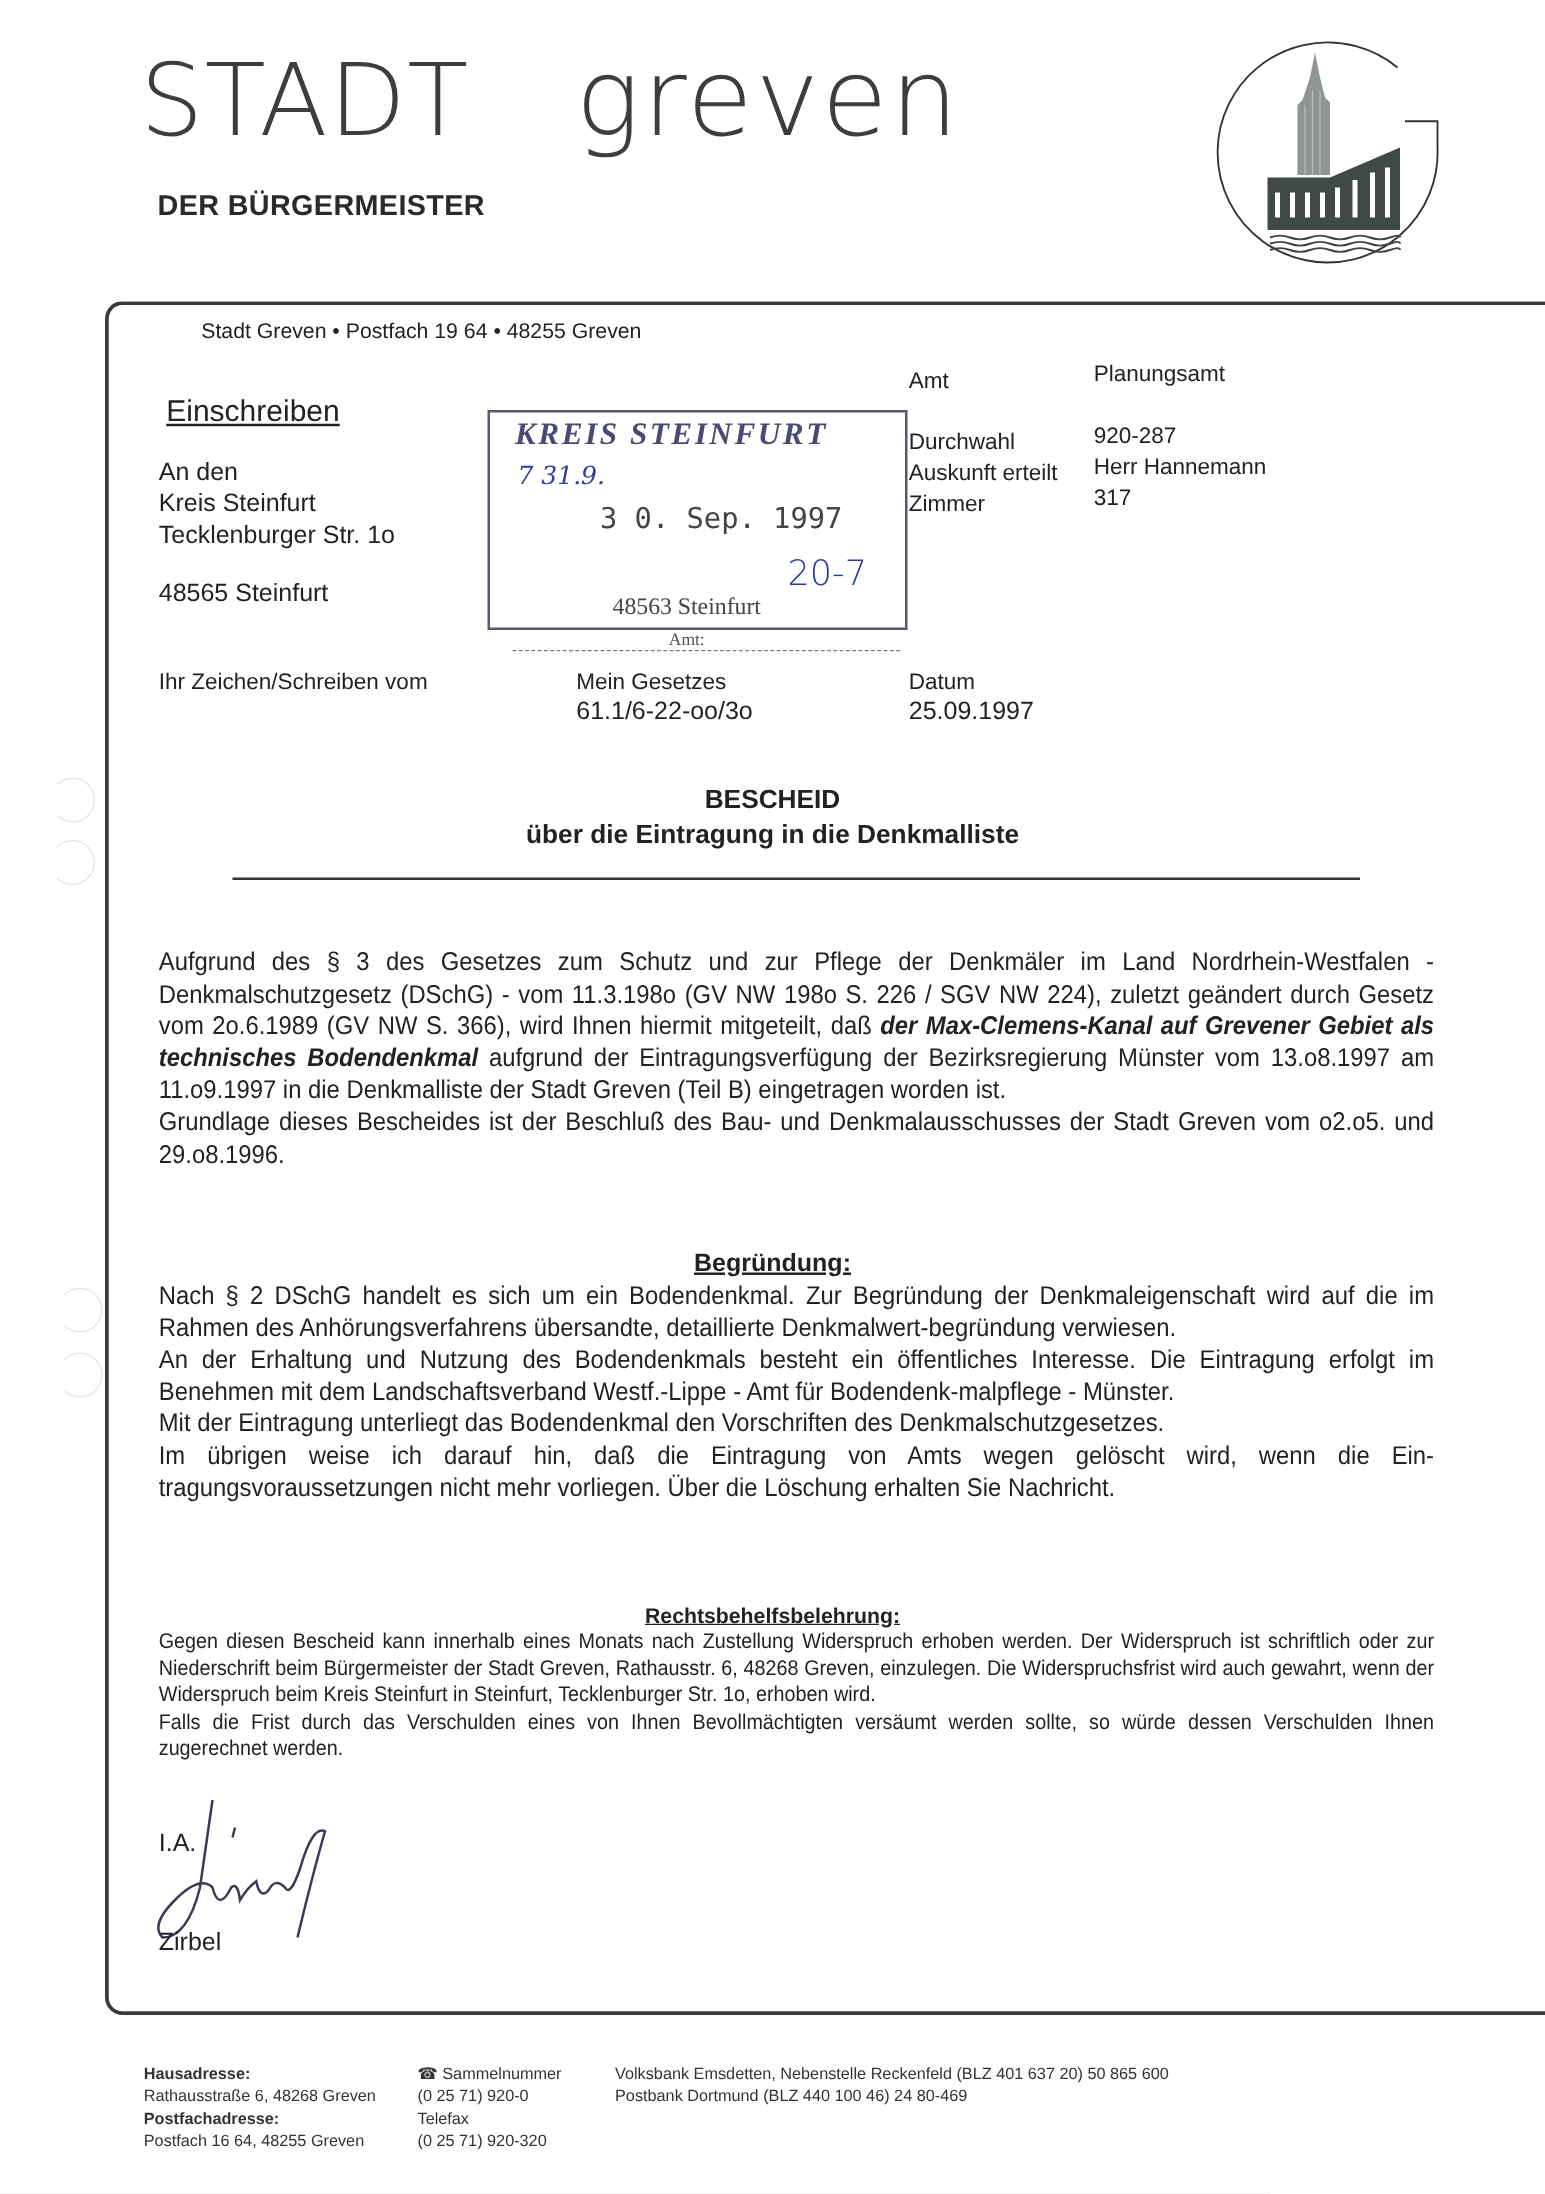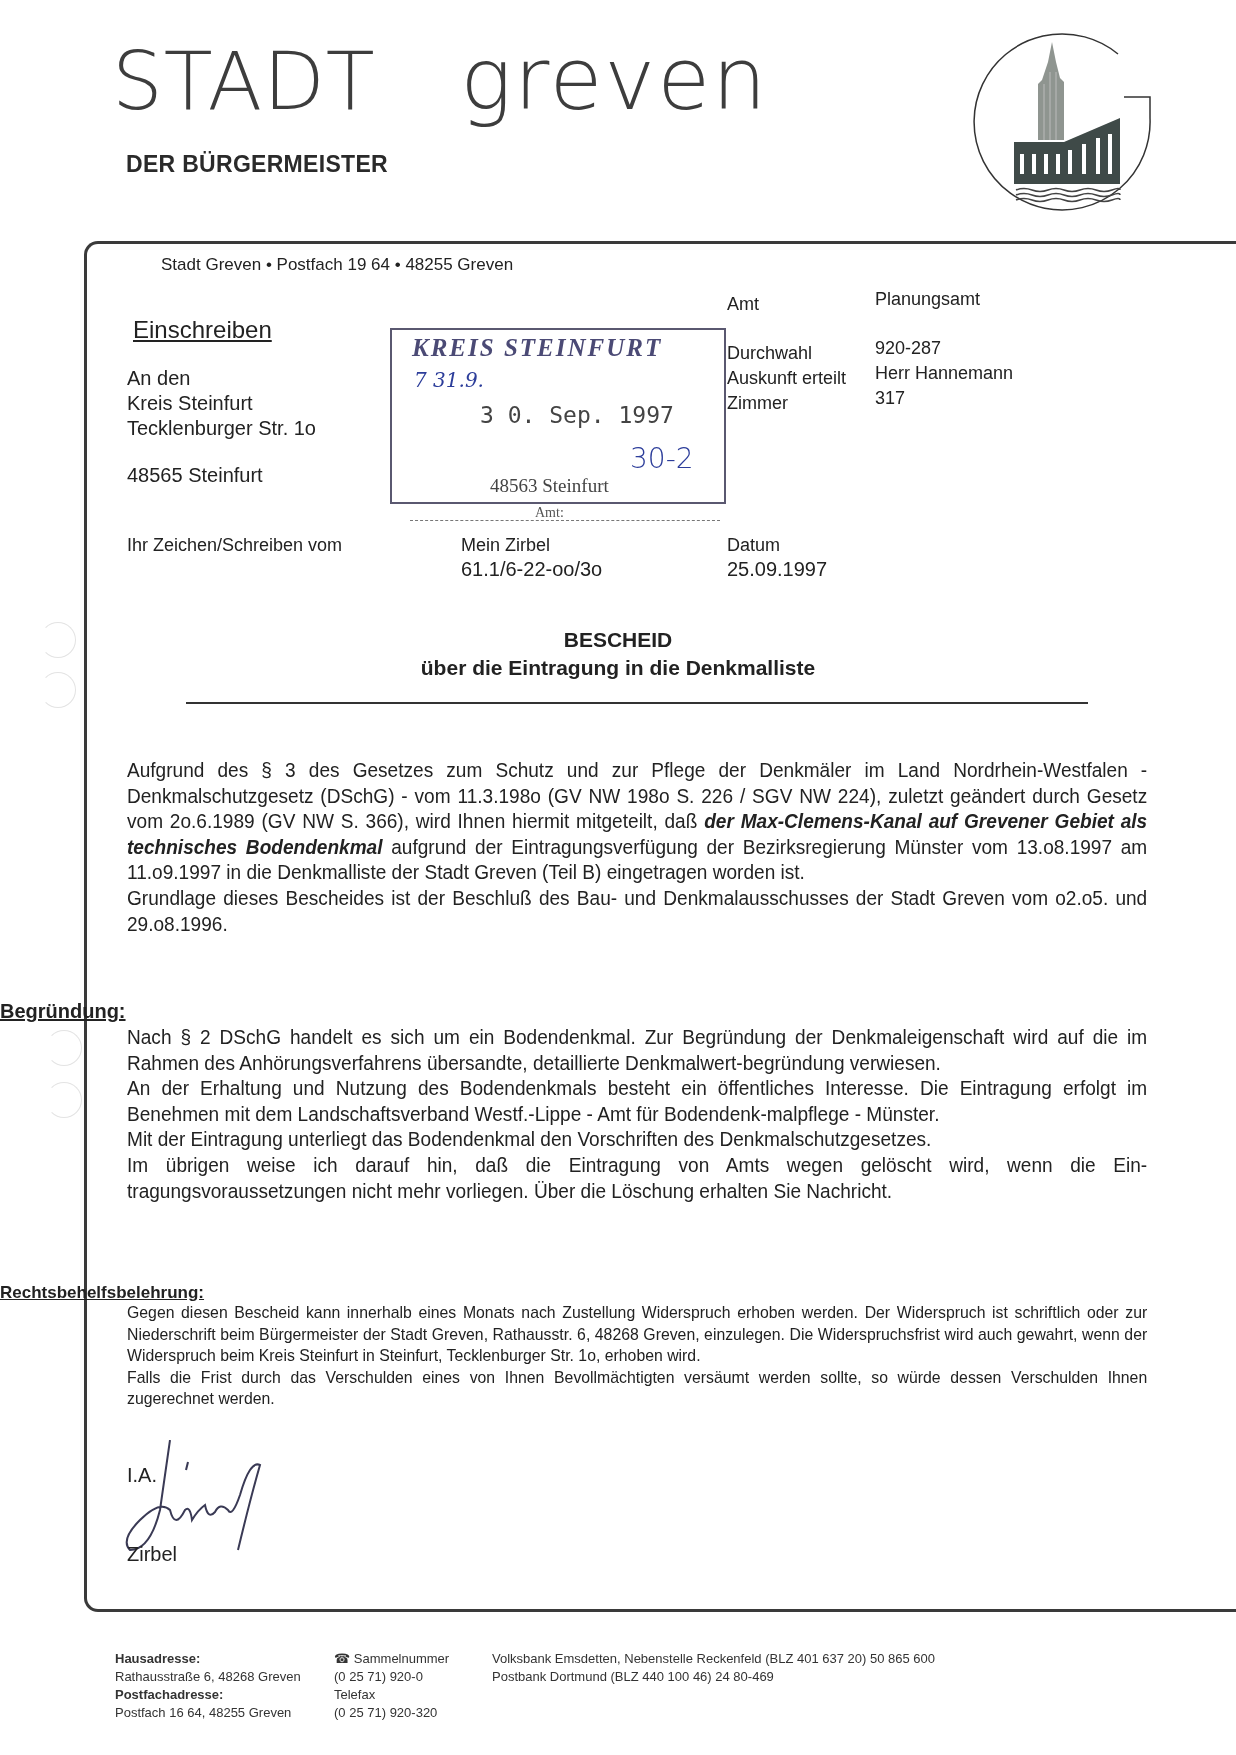--- a/index.html
+++ b/index.html
@@ -55,21 +55,21 @@
   .h-sub { top: 656px; font-size: 21px; }
   .h-rule { left: 186px; top: 702px; width: 902px; height: 0; border-top: 2px solid #333; }
 
   .body-text {
     left: 127px; width: 1020px; font-size: 20.5px; line-height: 25.6px; text-align: justify;
     font-family: "Liberation Sans", sans-serif; color: #222;
     transform: scaleX(0.93); transform-origin: left top; width: 1097px;
   }
   .body-text p { margin: 0; }
   .body-text .bi { font-weight: bold; font-style: italic; }
-  .section-head { left: 0; width: 1236px; font-weight: bold; text-decoration: underline; }
+  .section-head { left: 0; width: 1236px; text-align: center; font-weight: bold; text-decoration: underline; }
   .legal-text {
     left: 127px; font-size: 17px; line-height: 21.5px; text-align: justify;
     transform: scaleX(0.93); transform-origin: left top; width: 1097px;
   }
   .legal-text p { margin: 0; }
 
   .sign-ia { left: 127px; top: 1464px; font-size: 20px; }
   .sign-name { left: 127px; top: 1543px; font-size: 20px; }
   .signature { left: 120px; top: 1440px; width: 170px; height: 120px; }
 
@@ -136,29 +136,29 @@
 <div class="abs info-values" style="top:336px">
   <div>920-287</div>
   <div>Herr Hannemann</div>
   <div>317</div>
 </div>
 
 <div class="abs stamp">
   <div class="abs stamp-title">KREIS STEINFURT</div>
   <div class="abs stamp-hand1">7 31.9.</div>
   <div class="abs stamp-date">3 0. Sep. 1997</div>
-  <div class="abs stamp-hand2">30-2</div>
+  <div class="abs stamp-hand2">20-7</div>
   <div class="abs stamp-place">48563 Steinfurt</div>
 </div>
 <div class="abs stamp-amt">Amt:</div>
 <div class="abs stamp-line"></div>
 
 <div class="abs ref-row" style="left:127px">Ihr Zeichen/Schreiben vom</div>
 <div class="abs ref-row" style="left:461px">
-  <div>Mein Zirbel</div>
+  <div>Mein Gesetzes</div>
   <div class="ref-value">61.1/6-22-oo/3o</div>
 </div>
 <div class="abs ref-row" style="left:727px">
   <div>Datum</div>
   <div class="ref-value">25.09.1997</div>
 </div>
 
 <div class="abs heading h-title">BESCHEID</div>
 <div class="abs heading h-sub">über die Eintragung in die Denkmalliste</div>
 <div class="abs h-rule"></div>

